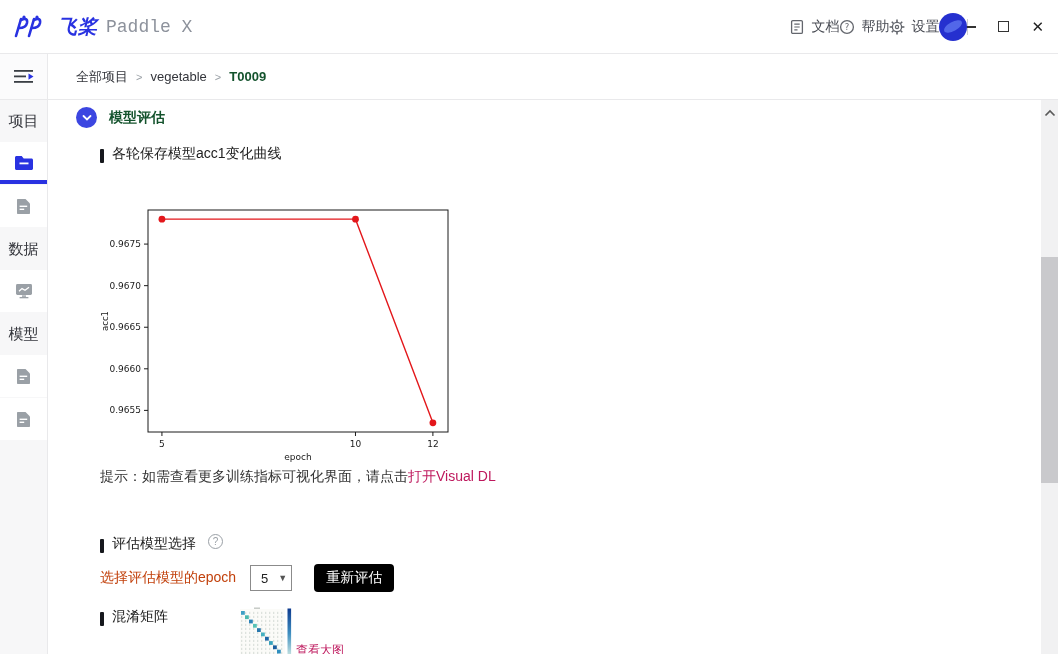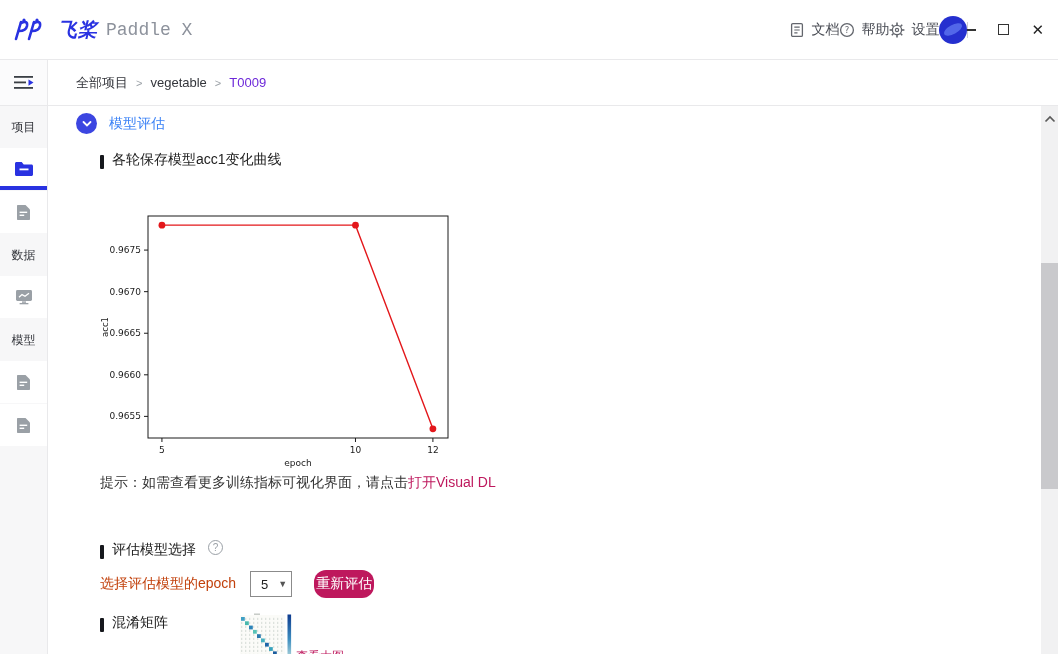--- a/index.html
+++ b/index.html
@@ -1,21 +1,21 @@
 <!DOCTYPE html>
 <html><head>
 <meta charset="utf-8">
 <title>Paddle X</title>
 <style>
   * { margin:0; padding:0; box-sizing:border-box; }
   html,body { width:1058px; height:654px; overflow:hidden; background:#fff;
     font-family:"Liberation Sans","DejaVu Sans",sans-serif; color:#333; }
 
   
-  .topbar { height:60px; display:flex; align-items:center; padding:0 14px 0 12px;
+  .topbar { height:54px; display:flex; align-items:center; padding:0 14px 0 12px;
     border-bottom:1px solid #e9e9eb; background:#fff; }
   .logo { display:flex; align-items:center; gap:6px; }
   .logo-cn { font-size:19px; font-weight:bold; color:#2932e1; font-style:italic; letter-spacing:1px; }
   .logo-en { font-size:18px; color:#8d929c; margin-left:2px;font-family:Liberation Mono, monospace; }
   .toolbar { margin-left:auto; display:flex; align-items:center; }
   .tool-item { display:flex; align-items:center; gap:6px; font-size:14px; color:#4a4d55; cursor:pointer; }
   .avatar { width:28px; height:28px; border-radius:50%; background:#2530cf; position:relative; overflow:hidden; }
   .avatar::after { content:""; position:absolute; left:4px; top:9px; width:20px; height:9px;
     background:rgba(120,150,255,.55); border-radius:50%; transform:rotate(-28deg); }
   .tb-divider { width:1px; height:16px; background:#cfcfcf; }
@@ -23,62 +23,62 @@
   .win-min { width:12px; height:2px; background:#333; }
   .win-max { width:11px; height:11px; border:1.5px solid #333; }
   .win-close { font-size:15px; color:#222; line-height:1; }
 
   
   .frame { display:flex; height:607px; }
   .sidebar { width:48px; border-right:1px solid #e9e9eb; background:#f7f7f8; display:flex; flex-direction:column; }
   .sb-toggle { height:46px; border-bottom:1px solid #e9e9eb; background:#fbfbfc;
     display:flex; align-items:center; justify-content:center; cursor:pointer; }
   .sb-label { height:42px; display:flex; align-items:center; justify-content:center;
-    font-size:12px; color:#33353b; }
+    font-size:15px; color:#33353b; }
   .sb-item { height:42px; margin-bottom:1px; background:#fff; display:flex; align-items:center;
     justify-content:center; cursor:pointer; position:relative; }
   .sb-item.active::after { content:""; position:absolute; left:0; right:0; bottom:0; height:4px; background:#2932e1; }
 
   .main { flex:1; display:flex; flex-direction:column; position:relative; }
   .breadcrumb { height:46px; border-bottom:1px solid #e9e9eb; display:flex; align-items:center;
     padding-left:28px; font-size:13px; gap:8px; background:#fff; }
   .bc-link { color:#33353b; cursor:pointer; }
   .bc-sep { color:#9aa0a6; font-size:11px; }
-  .bc-current { color:#6d28d9; }
+  .bc-current { color:#14532d;font-weight:bold; }
 
   .body-row { flex:1; display:flex; position:relative; }
   .content { position:relative; width:993px; height:560px; overflow:hidden; background:#fff; }
 
   
   .sec-header { position:absolute; left:28px; top:7px; display:flex; align-items:center; gap:12px; }
   .chev-circle { width:21px; height:21px; border-radius:50%; background:#3c46e1; display:flex;
     align-items:center; justify-content:center; cursor:pointer; }
-  .sec-header-label { font-size:14px; font-weight:normal; color:#3b82f6; }
+  .sec-header-label { font-size:14px; font-weight:bold; color:#14532d; }
 
   .sub-title { position:absolute; display:flex; align-items:flex-end; gap:8px; font-size:14px; color:#222; }
   .bar-marker { width:4px; height:14px; background:#16181d; border-radius:1px; }
 
   .chart-wrap { position:absolute; left:50px; top:102px; }
 
   .tip-line { position:absolute; left:52px; top:368px; font-size:14px; color:#333; }
   .link { color:#be185d; cursor:pointer; text-decoration:none; }
   .best-line { position:absolute; left:52px; top:401px; font-size:14px; color:#333; }
 
   .help-circle { width:15px; height:15px; border:1px solid #9aa0a6; border-radius:50%; color:#9aa0a6;
     font-size:10px; display:inline-flex; align-items:center; justify-content:center; cursor:pointer;
     position:relative; top:-4px; margin-left:4px; }
 
   .eval-row { position:absolute; left:52px; top:464px; display:flex; align-items:center; gap:14px; }
   .eval-label { font-size:14px; color:#c2410c; }
   .select-box { width:42px; height:26px; border:1px solid #8b8b8b; background:#fff; display:flex;
     align-items:center; cursor:pointer; font-size:13px; color:#222; }
   .select-value { flex:1; text-align:center; }
   .select-chev { font-size:9px; color:#555; margin-right:4px; }
-  .btn-primary { background:#be185d; color:#fff; font-size:14px; border:none; border-radius:12px;
-    padding:5px 2px; cursor:pointer; margin-left:8px; }
+  .btn-primary { background:#000000; color:#fff; font-size:14px; border:none; border-radius:4px;
+    padding:5px 12px; cursor:pointer; margin-left:8px; }
 
   .matrix-thumb { position:absolute; left:192px; top:507px; cursor:pointer; }
   .view-large { position:absolute; left:248px; top:542px; font-size:12px; }
 
   
   .scrollbar { width:17px; background:#f1f1f2; position:relative; }
   .sb-arrow { position:absolute; top:6px; left:0; width:17px; height:14px; display:flex;
     align-items:center; justify-content:center; cursor:pointer; }
   .sb-thumb { position:absolute; top:157px; left:0; width:17px; height:226px; background:#c9c9cc; cursor:pointer; }
 

